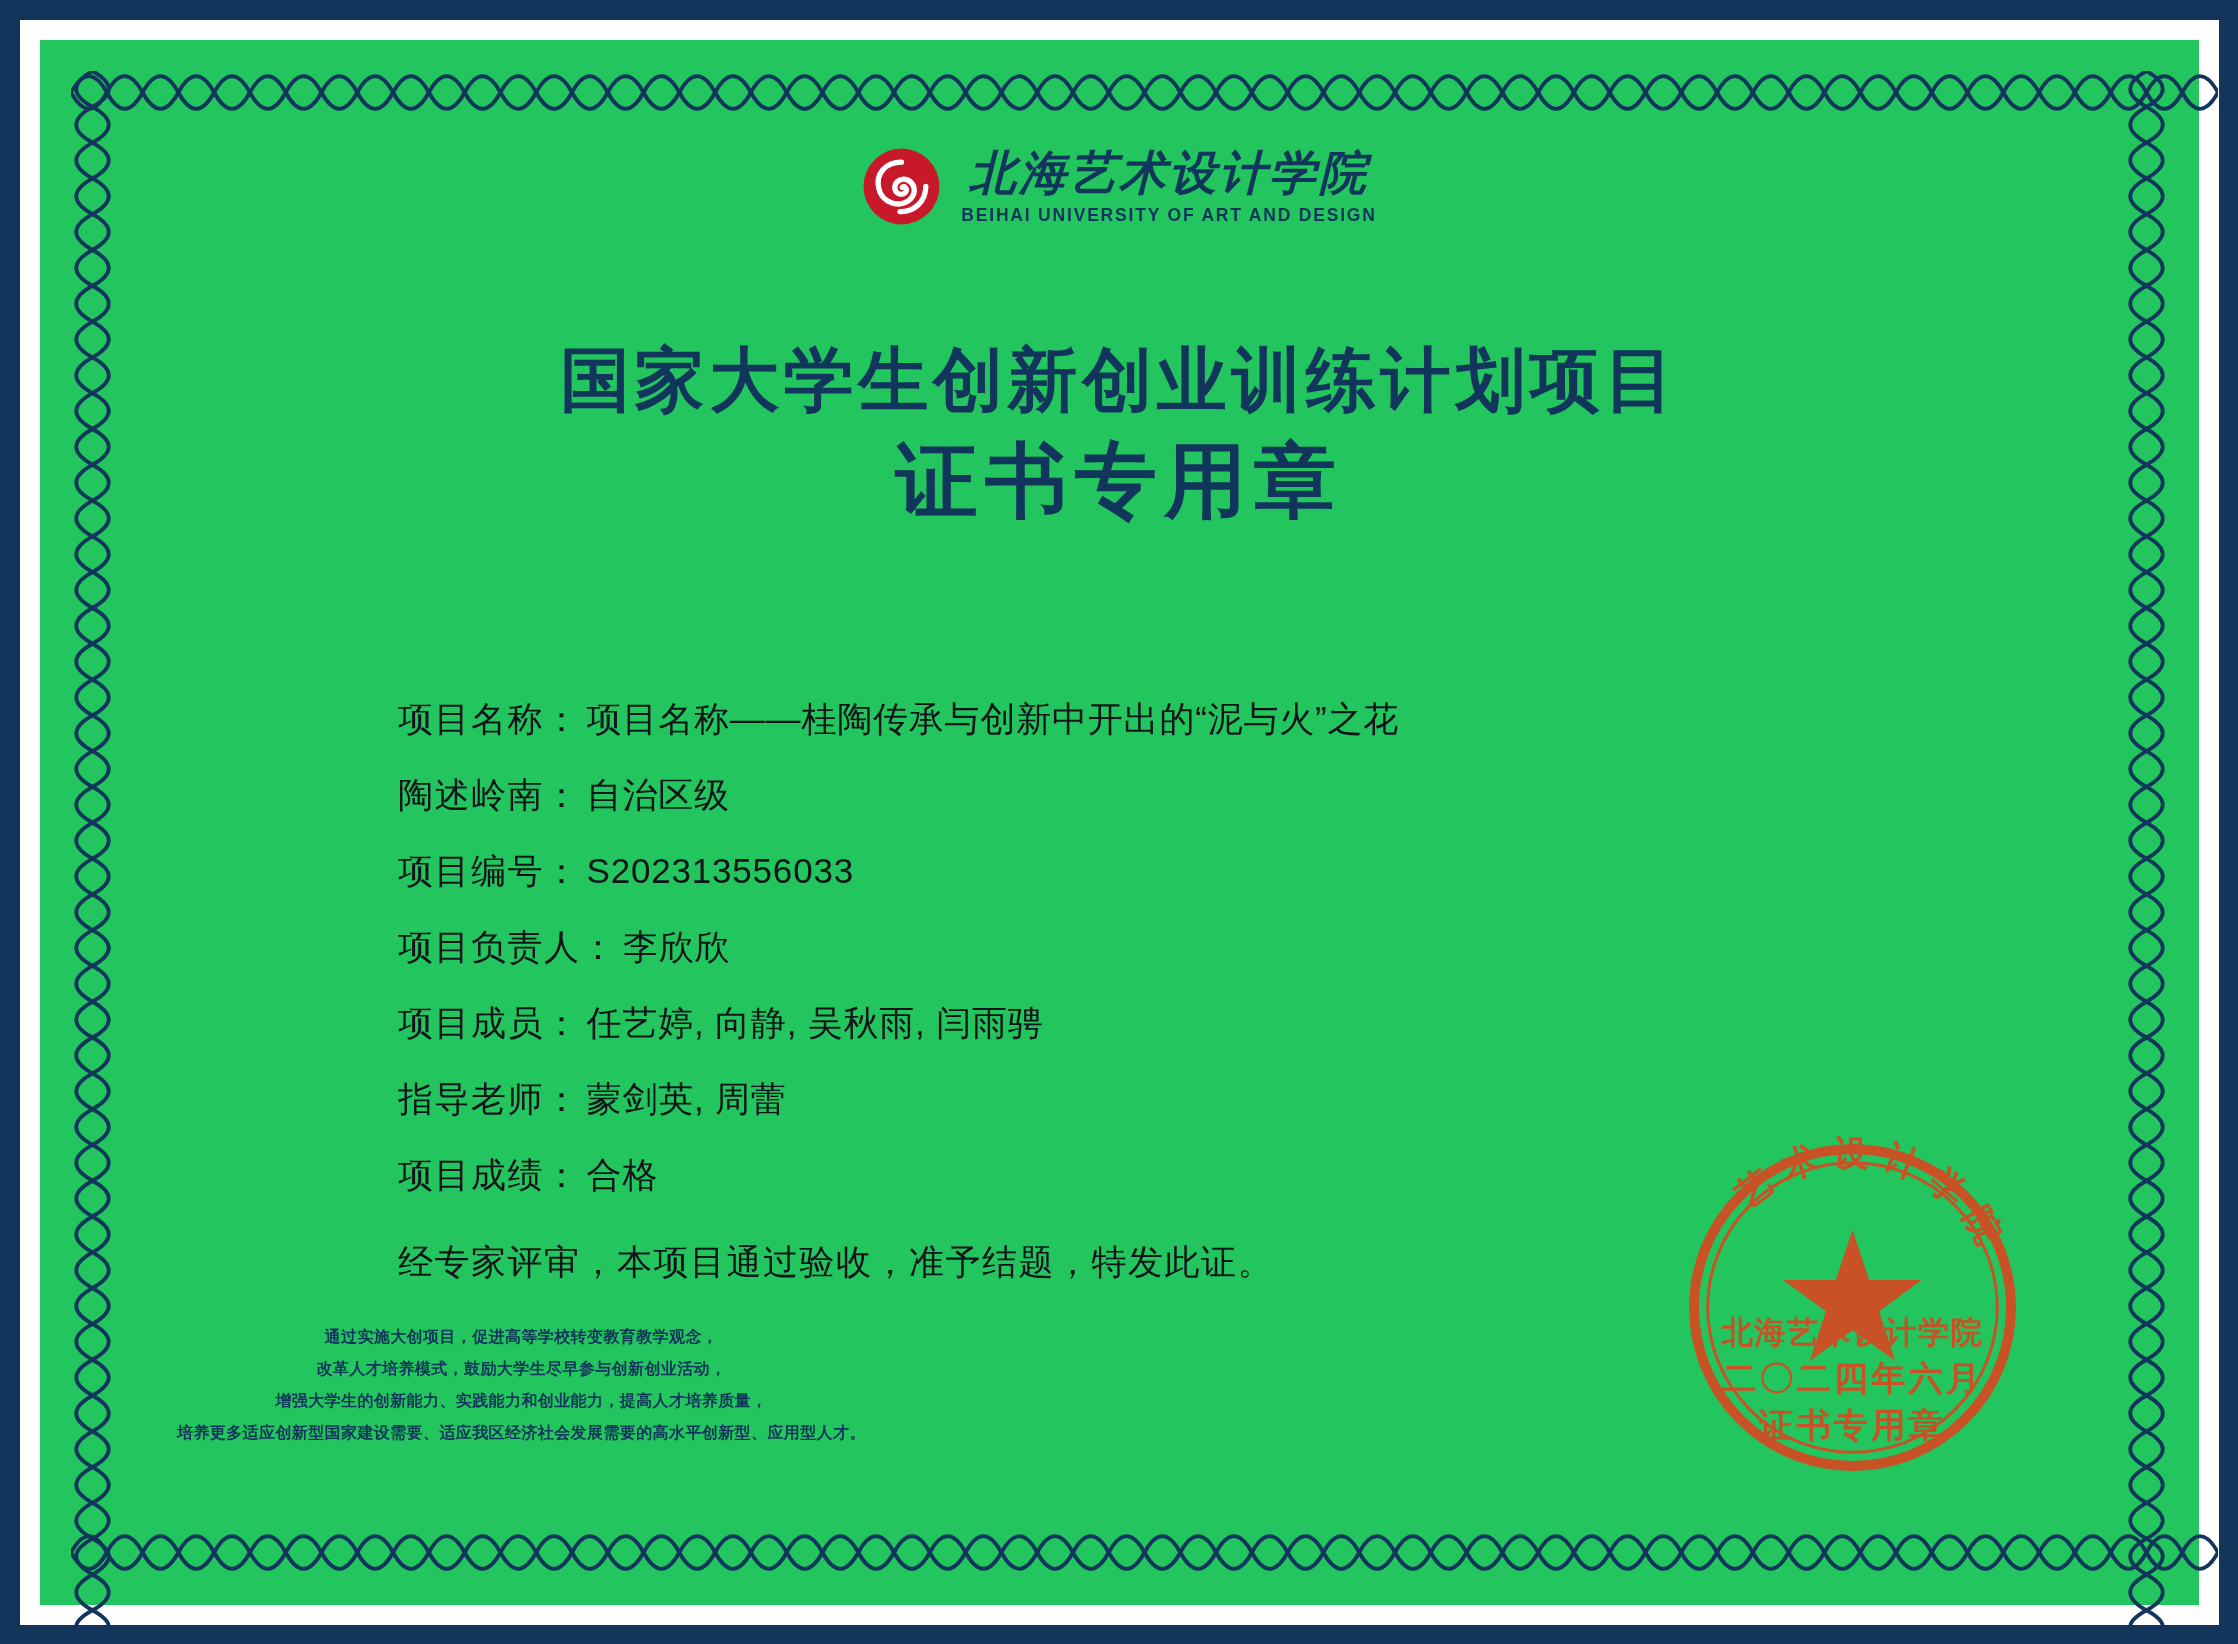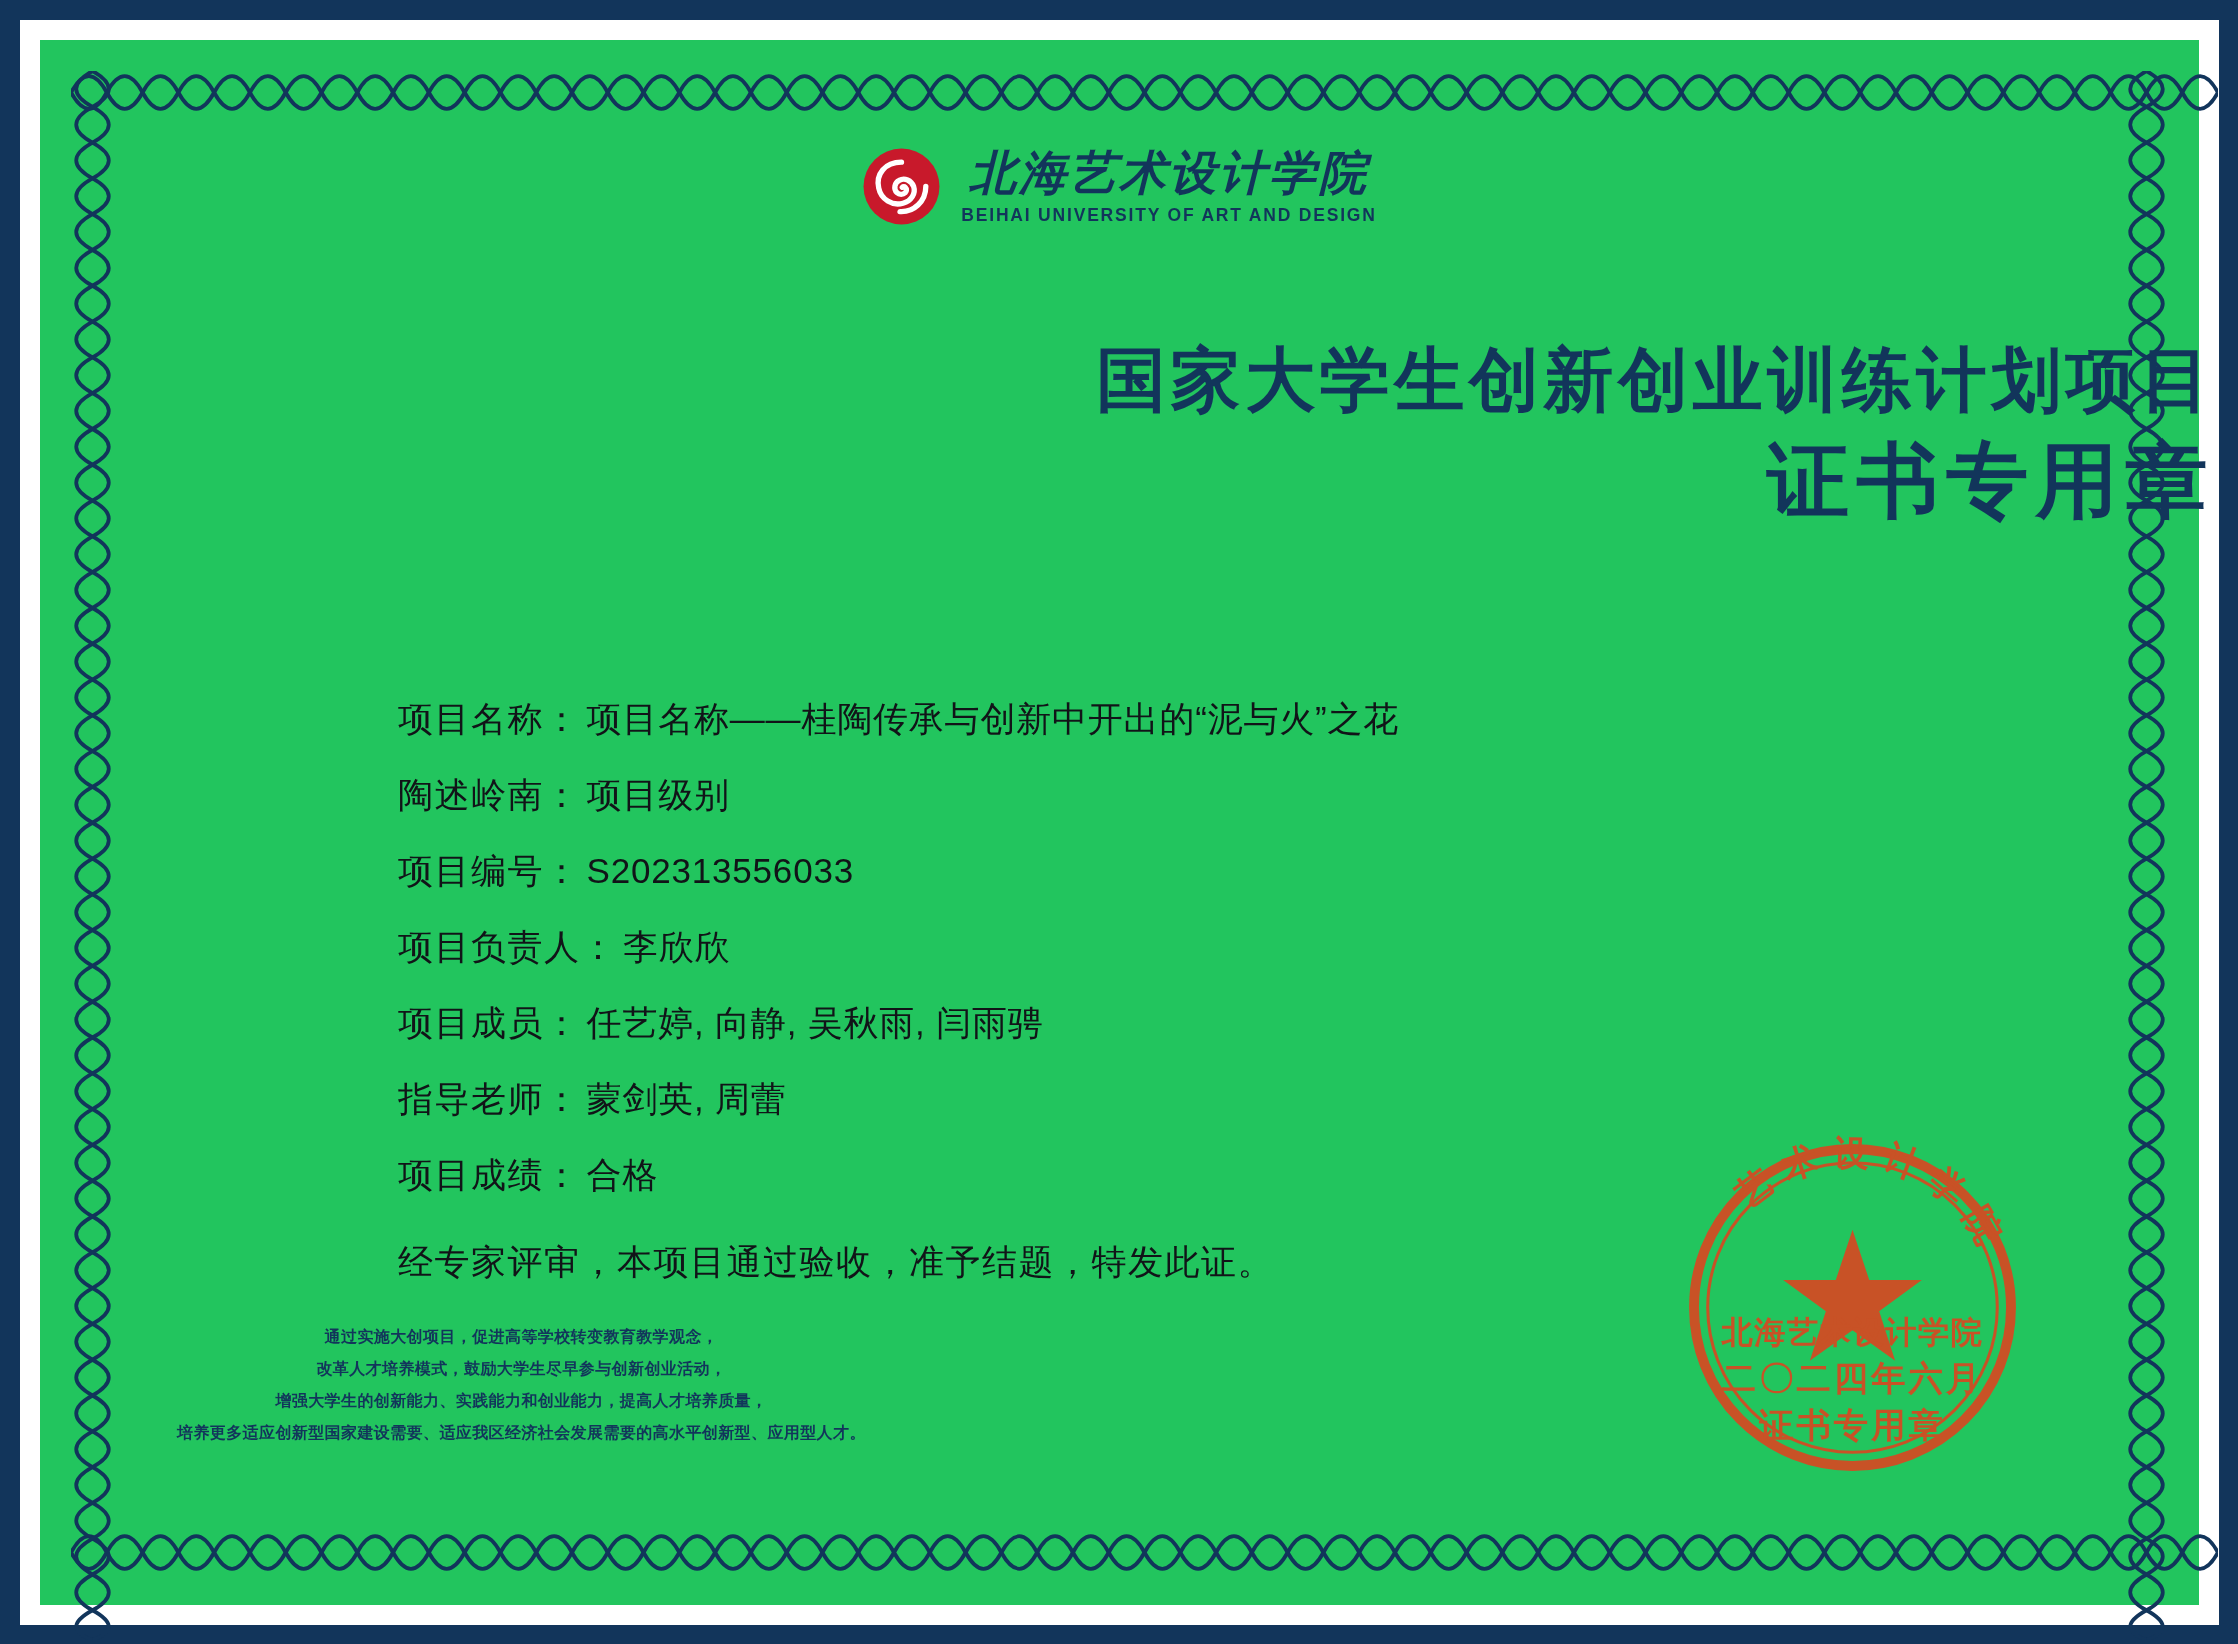--- a/index.html
+++ b/index.html
@@ -86,23 +86,23 @@
     color: #12355b;
     letter-spacing: 1.8px;
     margin-top: 7.6px;
     white-space: nowrap;
   }
 
   
   .titles {
     position: absolute;
     top: 297px;
-    left: 16px;
+    left: 0;
     width: 100%;
-    text-align: right;
+    text-align: center;
   }
   .title-main {
     font-family: "Liberation Serif", "DejaVu Serif", serif;
     font-size: 70px;
     font-weight: 700;
     color: #12355b;
     letter-spacing: 4.6px;
     line-height: 1.25;
   }
   .title-sub {
@@ -236,21 +236,21 @@
       <div class="title-sub">证书专用章</div>
     </div>
 
     <div class="fields">
       <div class="field-row">
         <span class="field-label">项目名称：</span>
         <span class="field-value">项目名称——桂陶传承与创新中开出的“泥与火”之花</span>
       </div>
       <div class="field-row">
         <span class="field-label">陶述岭南：</span>
-        <span class="field-value">项目级别</span>
+        <span class="field-value">自治区级</span>
       </div>
       <div class="field-row">
         <span class="field-label">项目编号：</span>
         <span class="field-value">S202313556033</span>
       </div>
       <div class="field-row">
         <span class="field-label">项目负责人：</span>
         <span class="field-value">李欣欣</span>
       </div>
       <div class="field-row">

